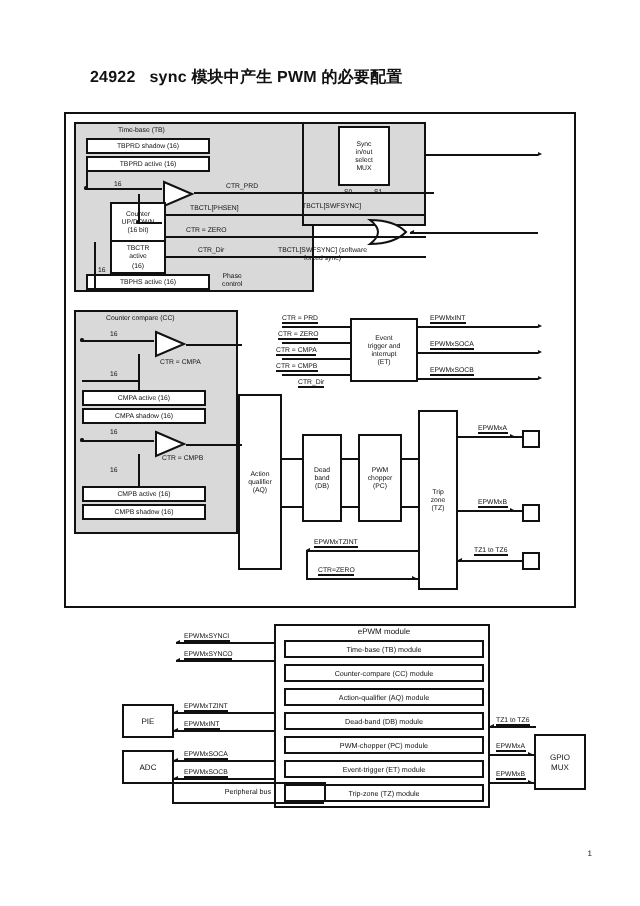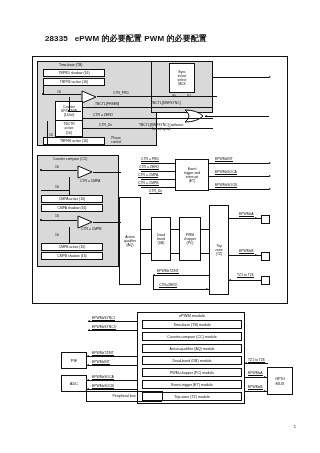--- a/index.html
+++ b/index.html
@@ -45,21 +45,21 @@
   .busbox{position:absolute;font-size:3.6px;display:flex;align-items:center;
           justify-content:center;}
   .pagenum{position:absolute;right:24px;bottom:24px;font-size:4px;}
 </style>
 </head>
 <body>
 
 <div class="page">
 
   <div class="title">
-    <span>28335</span><span class="sp"></span><span>ePWM 的必要配置 PWM 的必要配置</span>
+    <span>24922</span><span class="sp"></span><span>sync 模块中产生 PWM 的必要配置</span>
   </div>
 
   <div id="diagram-frame">
 
     <div style="position:absolute;left:4px;top:4px;width:120px;height:85px;background:#d9d9d9;border:.8px solid #111;box-sizing:border-box;"></div>
     <div class="plain" style="left:26px;top:6px;">Time-base (TB)</div>
 
     <div class="box thick" style="left:10px;top:12px;width:62px;height:8px;">
       <span>TBPRD shadow (16)</span>
     </div>

